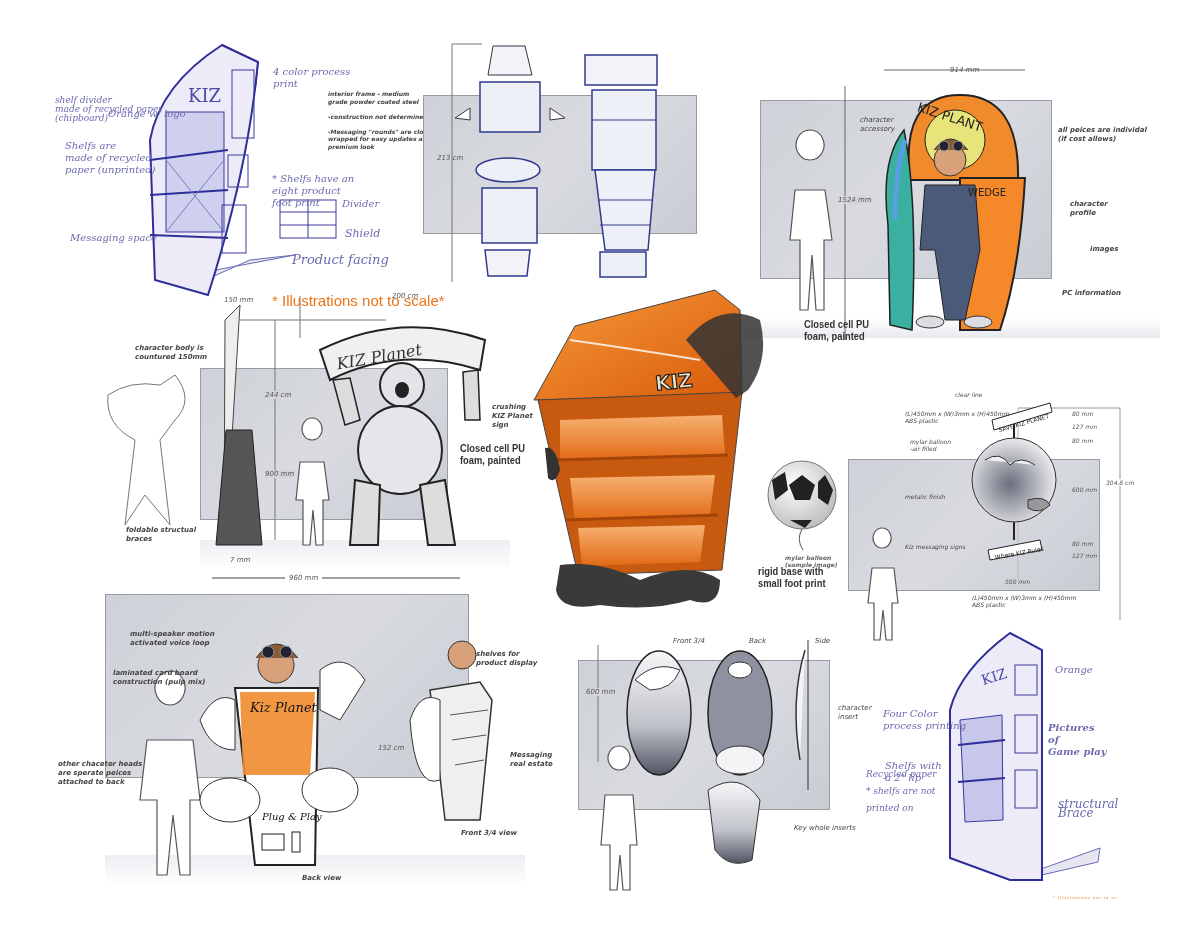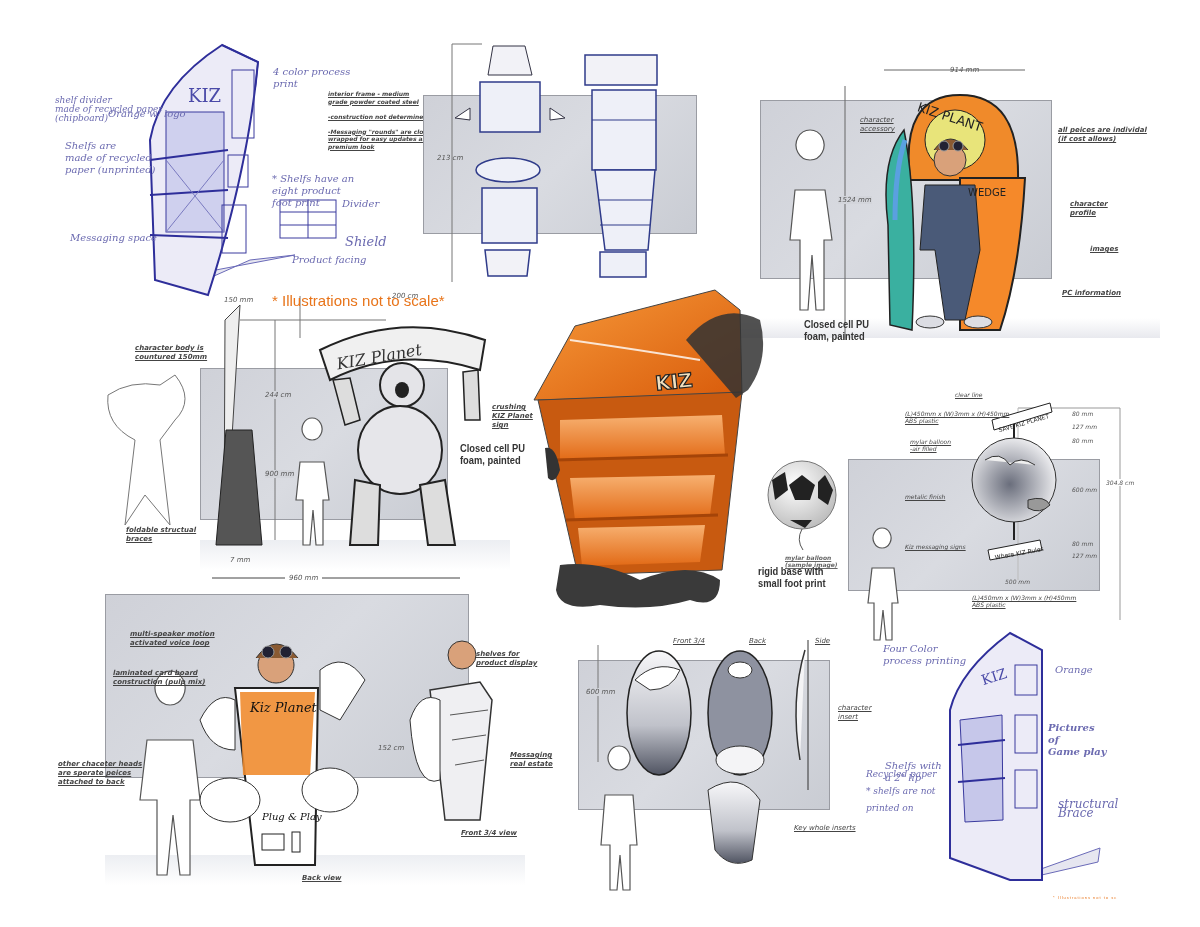--- a/index.html
+++ b/index.html
@@ -1,19 +1,19 @@
 <!DOCTYPE html>
 <html><head>
 <meta charset="utf-8">
 <style>
   html,body{margin:0;padding:0;background:#fff;}
   body{width:1200px;height:927px;position:relative;overflow:hidden;font-family:"Liberation Sans",sans-serif;color:#333;}
   .abs{position:absolute;}
   .panel-bg{position:absolute;background:linear-gradient(135deg,#cfd1d8 0%,#d9dbe1 50%,#c9ccd3 100%);border:1px solid #9a9ca3;}
-  .lbl{position:absolute;font-family:"DejaVu Sans",sans-serif;font-style:italic;font-weight:bold;font-size:7px;line-height:9px;color:#444;white-space:pre-line;text-decoration:underline;}
+  .lbl{position:absolute;font-family:"DejaVu Sans",sans-serif;font-style:italic;font-weight:bold;font-size:7px;line-height:9px;color:#444;white-space:pre-line;}
   .hand{position:absolute;font-family:"DejaVu Serif",serif;font-style:italic;font-size:10px;line-height:12px;color:#6b6ab0;white-space:pre-line;}
   .bold-lbl{position:absolute;font-family:"Liberation Sans",sans-serif;font-weight:bold;font-size:11px;line-height:12px;color:#333;white-space:pre-line;transform:scaleX(0.85);transform-origin:left top;}
   .orange-note{position:absolute;color:#e8741a;font-size:15px;font-family:"Liberation Sans",sans-serif;}
   .dim{position:absolute;font-family:"DejaVu Sans",sans-serif;font-style:italic;font-size:7px;color:#555;background:#fff0;}
   svg{position:absolute;overflow:visible;}
   .kid{fill:#fff;stroke:#555;stroke-width:1.2;}
 </style>
 </head>
 <body>
 
@@ -44,22 +44,22 @@
   <div class="hand" style="left:65px;top:140px;">Shelfs are
 made of recycled
 paper (unprinted)</div>
   <div class="hand" style="left:70px;top:232px;">Messaging space</div>
   <div class="hand" style="left:273px;top:66px;">4 color process
 print</div>
   <div class="hand" style="left:272px;top:130px;margin-top:43px;">* Shelfs have an
 eight product
 foot print</div>
   <div class="hand" style="left:342px;top:198px;font-size:10px;">Divider</div>
-  <div class="hand" style="left:345px;top:236px;font-size:13px;">Shield</div>
-  <div class="hand" style="left:292px;top:254px;font-size:10px;">Product facing</div>
+  <div class="hand" style="left:345px;top:228px;font-size:11px;">Shield</div>
+  <div class="hand" style="left:292px;top:254px;font-size:13px;">Product facing</div>
   <div class="lbl" style="left:328px;top:90px;font-size:6px;line-height:7.5px;">interior frame - medium
 grade powder coated steel
 
 -construction not determined
 
 -Messaging "rounds" are cloth
 wrapped for easy updates and
 premium look</div>
 </div>
 
@@ -333,21 +333,21 @@
     <path d="M950,710 Q960,670 1010,633 L1042,650 L1042,880 L1010,880 L950,858 Z" fill="#ecebf7" stroke="#2e2e9a" stroke-width="2"></path>
     <rect x="1015" y="665" width="22" height="30" fill="none" stroke="#3a3a9e"></rect>
     <rect x="1015" y="715" width="22" height="38" fill="none" stroke="#3a3a9e"></rect>
     <rect x="1015" y="770" width="22" height="38" fill="none" stroke="#3a3a9e"></rect>
     <path d="M960,720 L1002,715 L1003,820 L965,822 Z" fill="#c6c7ea" stroke="#3a3a9e"></path>
     <line x1="958" y1="745" x2="1005" y2="740" stroke="#2e2e9a" stroke-width="2"></line>
     <line x1="958" y1="782" x2="1005" y2="778" stroke="#2e2e9a" stroke-width="2"></line>
     <text x="982" y="683" font-family="DejaVu Serif, serif" font-size="14" fill="#4a4aa8" transform="rotate(-18 990 680)">KIZ</text>
   </svg>
   <div class="hand" style="left:1055px;top:664px;">Orange</div>
-  <div class="hand" style="left:883px;top:643px;font-style:italic;">Four Color
+  <div class="hand" style="left:883px;top:708px;font-style:italic;">Four Color
 process printing</div>
   <div class="hand" style="left:1048px;top:722px;font-weight:bold;">Pictures
 of
 Game play</div>
   <div class="hand" style="left:885px;top:760px;">Shelfs with
 a 2" lip</div>
   <div class="hand" style="left:866px;top:766px;font-size:9px;line-height:17px;">Recycled paper
 * shelfs are not
 printed on</div>
   <div class="hand" style="left:1058px;top:800px;font-size:12px;line-height:9px;">structural

